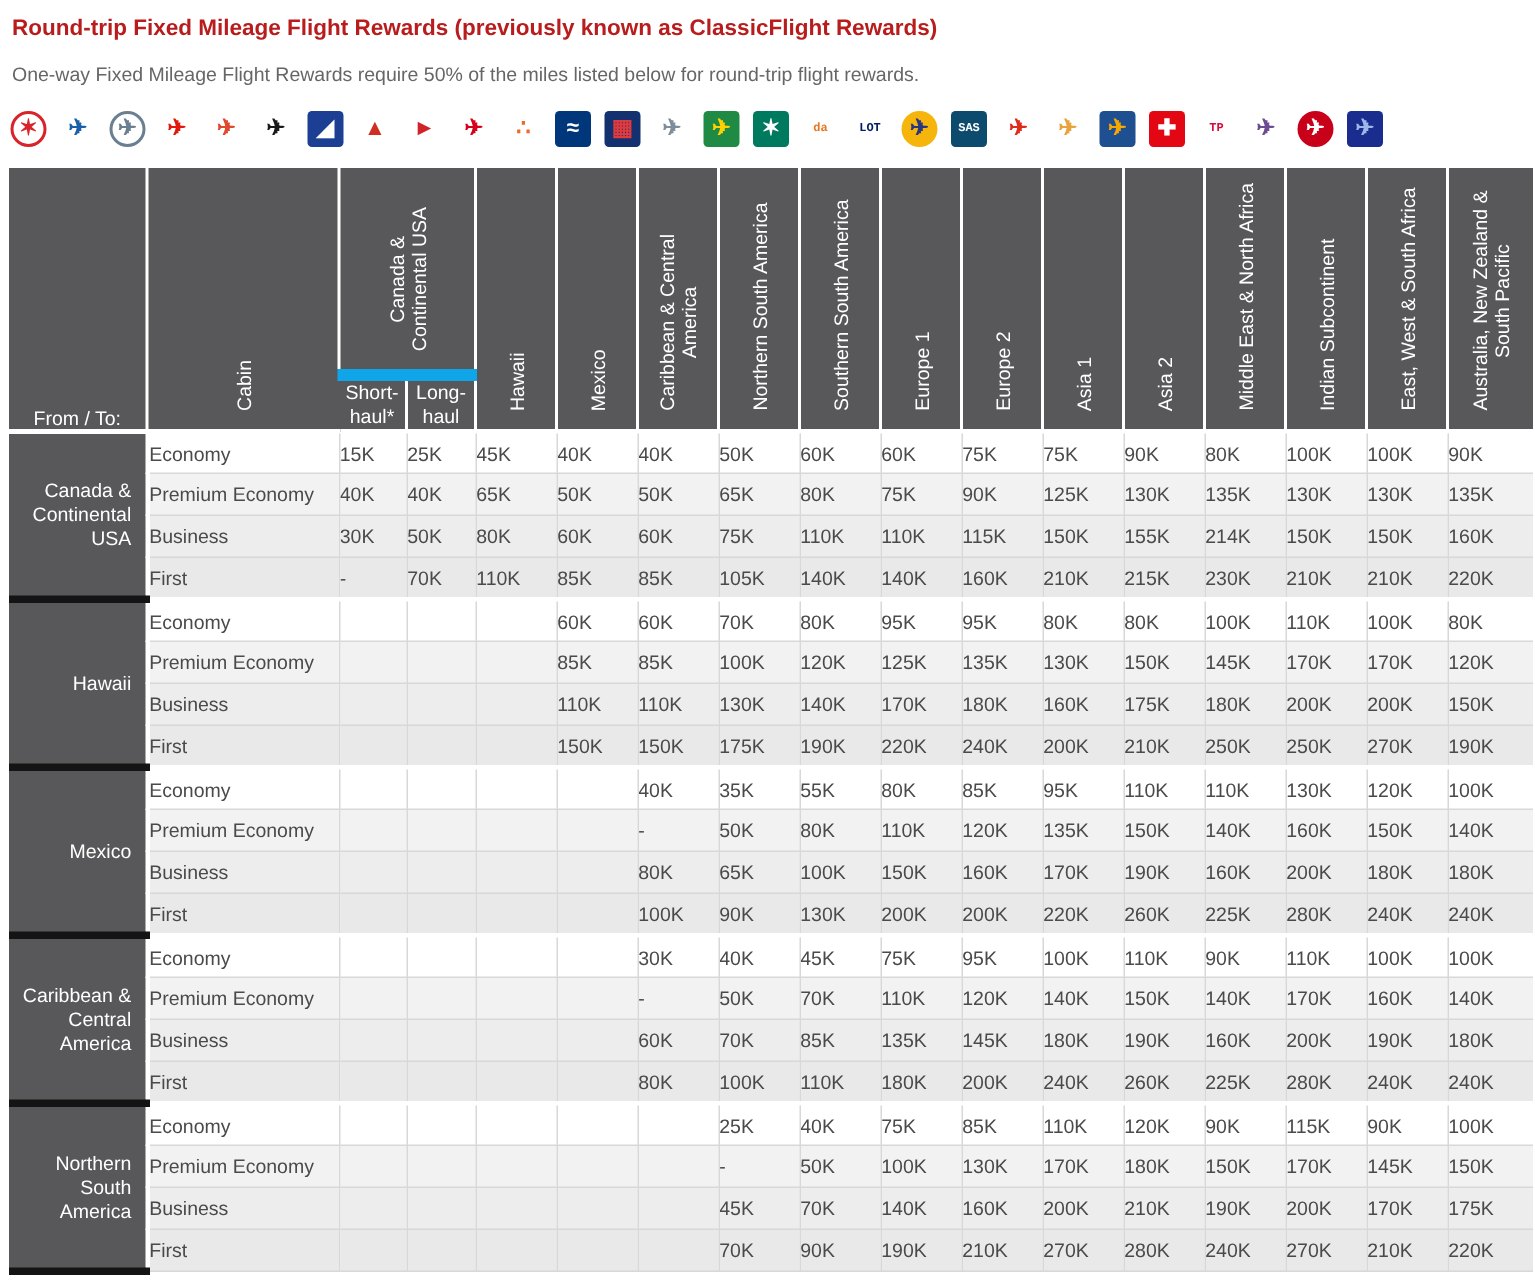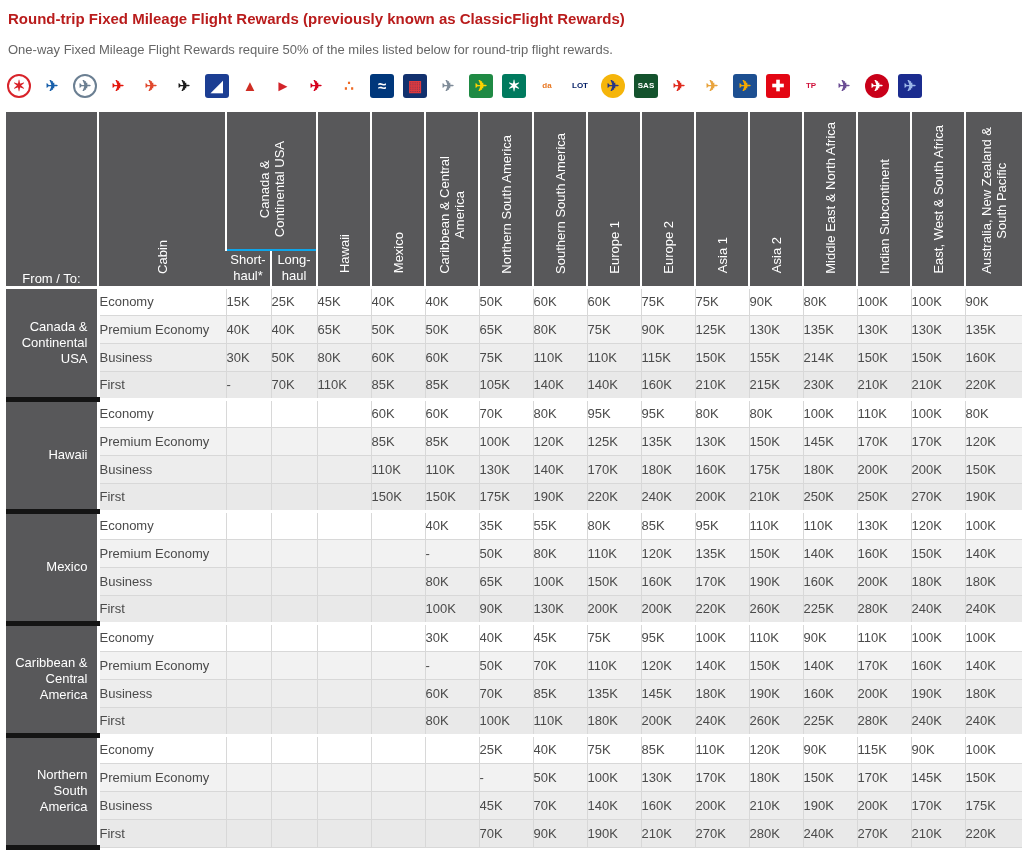--- a/index.html
+++ b/index.html
@@ -18,39 +18,39 @@
   .page-subtitle{font-size:13px;color:#666;margin:15px 0 0 2px;}
   .logo-row{display:flex;align-items:center;margin:15px 0 0 1px;height:27px;}
   .logo{
     width:24px;height:24px;margin-right:9px;flex:0 0 auto;
     display:inline-flex;align-items:center;justify-content:center;
     font-size:15px;line-height:1;font-weight:bold;
   }
   .logo.square{border-radius:3px;}
   .logo.circle{border-radius:50%;}
   .logo.ring{border-radius:50%;border:2px solid currentColor;background:#fff;}
-  .logo.text{font-size:8px;letter-spacing:0;}
+  .logo.text{font-size:8px;letter-spacing:0;font-family:Liberation Mono, monospace;}
 
   table.rewards{border-collapse:collapse;table-layout:fixed;margin-top:13px;width:1016px;}
   table.rewards th, table.rewards td{padding:0;font-weight:normal;}
 
   thead th{
     background:var(--header-bg);color:var(--htext);font-size:13px;
     vertical-align:bottom;text-align:center;
   }
   thead th + th{border-left:2px solid #fff;}
   th.corner{vertical-align:bottom;padding-bottom:13px;font-size:13px;}
   .vtext{
     writing-mode:vertical-rl;transform:rotate(180deg);display:inline-block;
     white-space:pre-line;line-height:15px;padding-bottom:0;
   }
   thead th.hd{padding-bottom:9px;}
   thead tr.subrow th{
     height:37px;vertical-align:middle;line-height:16px;
-    border-top:2px solid #0ea5e9;padding-bottom:0;
+    border-top:8px solid #0ea5e9;padding-bottom:0;
   }
   tbody td{
     font-size:13px;color:var(--btext);height:28px;vertical-align:middle;
     border-bottom:1px solid var(--border);border-right:1px solid var(--border);
     padding-left:8px;text-align:left;overflow:hidden;
   }
   tbody td:last-child{border-right:none;}
   tbody tr.gfirst td{border-top:3px solid #fff;}
   tbody td.origin{
     background:var(--header-bg);color:#fff;text-align:right;
@@ -82,21 +82,21 @@
     <span class="logo glyph" style="color: rgb(214, 0, 28);">✈</span>
     <span class="logo glyph" style="color: rgb(239, 106, 36);">∴</span>
     <span class="logo square" style="background: rgb(0, 55, 123); color: rgb(255, 255, 255);">≈</span>
     <span class="logo square" style="background: rgb(18, 49, 110); color: rgb(224, 58, 62);">▦</span>
     <span class="logo glyph" style="color: rgb(127, 140, 153);">✈</span>
     <span class="logo square" style="background: rgb(31, 138, 68); color: rgb(255, 210, 0);">✈</span>
     <span class="logo square" style="background: rgb(0, 122, 94); color: rgb(255, 255, 255);">✶</span>
     <span class="logo text" style="color: rgb(232, 119, 34);">da</span>
     <span class="logo text" style="color: rgb(0, 28, 100);">LOT</span>
     <span class="logo circle" style="background: rgb(245, 181, 10); color: rgb(40, 53, 131);">✈</span>
-    <span class="logo square text" style="background: #14532d; color: rgb(255, 255, 255);">SAS</span>
+    <span class="logo square text" style="background: #0c4a6e; color: rgb(255, 255, 255);">SAS</span>
     <span class="logo glyph" style="color: rgb(224, 42, 29);">✈</span>
     <span class="logo glyph" style="color: rgb(232, 163, 61);">✈</span>
     <span class="logo square" style="background: rgb(29, 79, 145); color: rgb(245, 168, 0);">✈</span>
     <span class="logo square" style="background: rgb(227, 6, 19); color: rgb(255, 255, 255);">✚</span>
     <span class="logo text" style="color: rgb(208, 16, 58);">TP</span>
     <span class="logo glyph" style="color: rgb(106, 76, 147);">✈</span>
     <span class="logo circle" style="background: rgb(201, 0, 25); color: rgb(255, 255, 255);">✈</span>
     <span class="logo square" style="background: rgb(27, 44, 143); color: rgb(157, 183, 232);">✈</span>
   </div>
 

